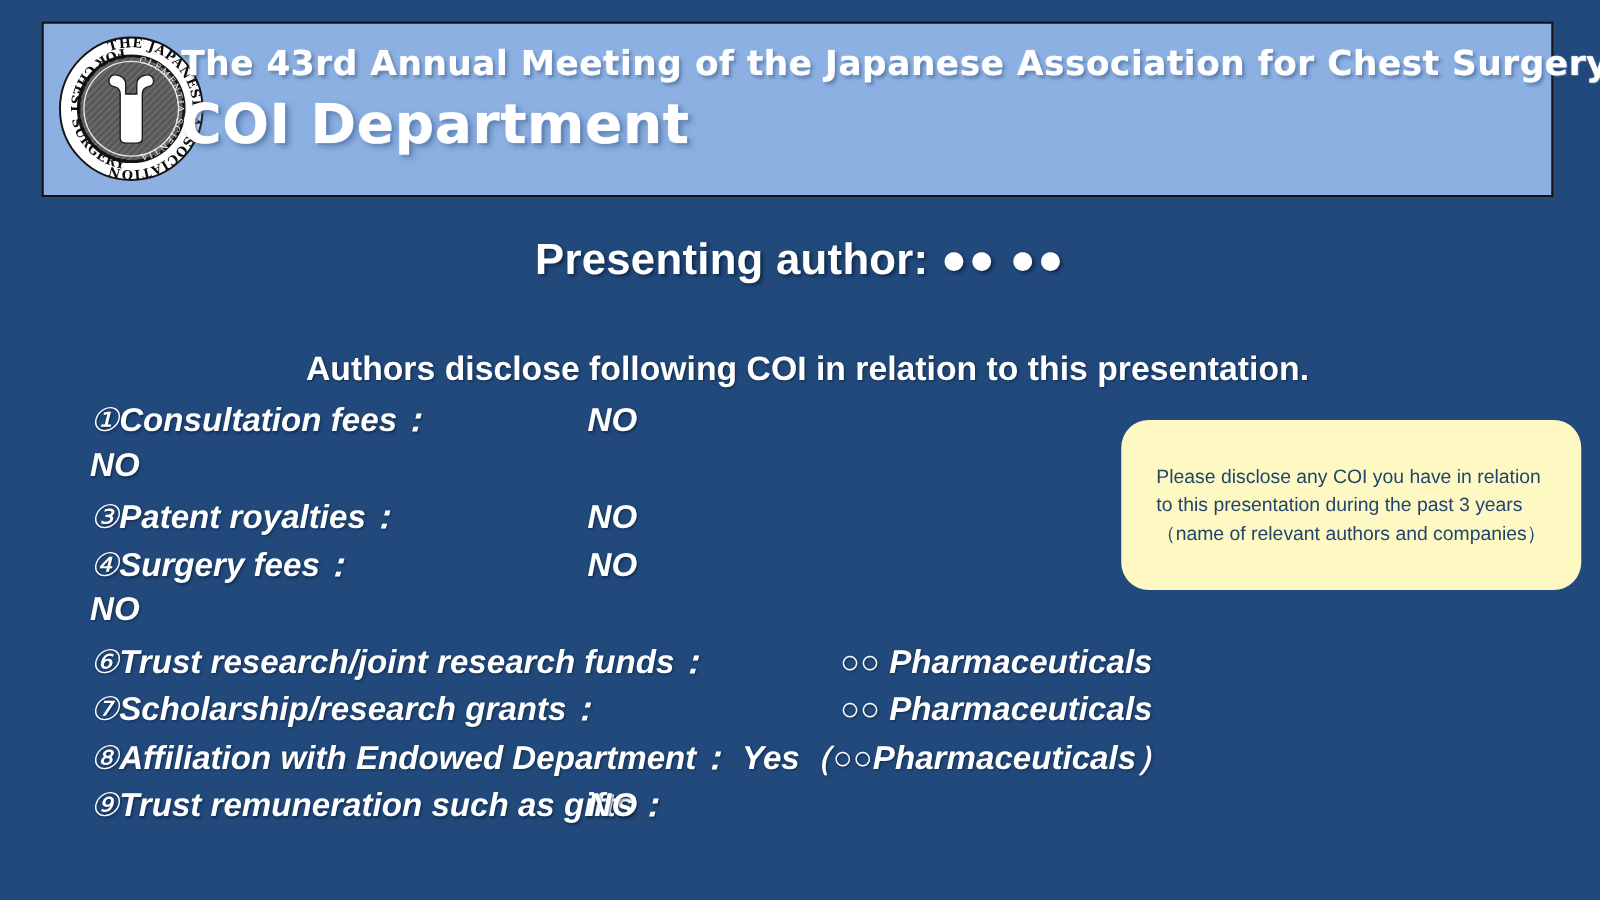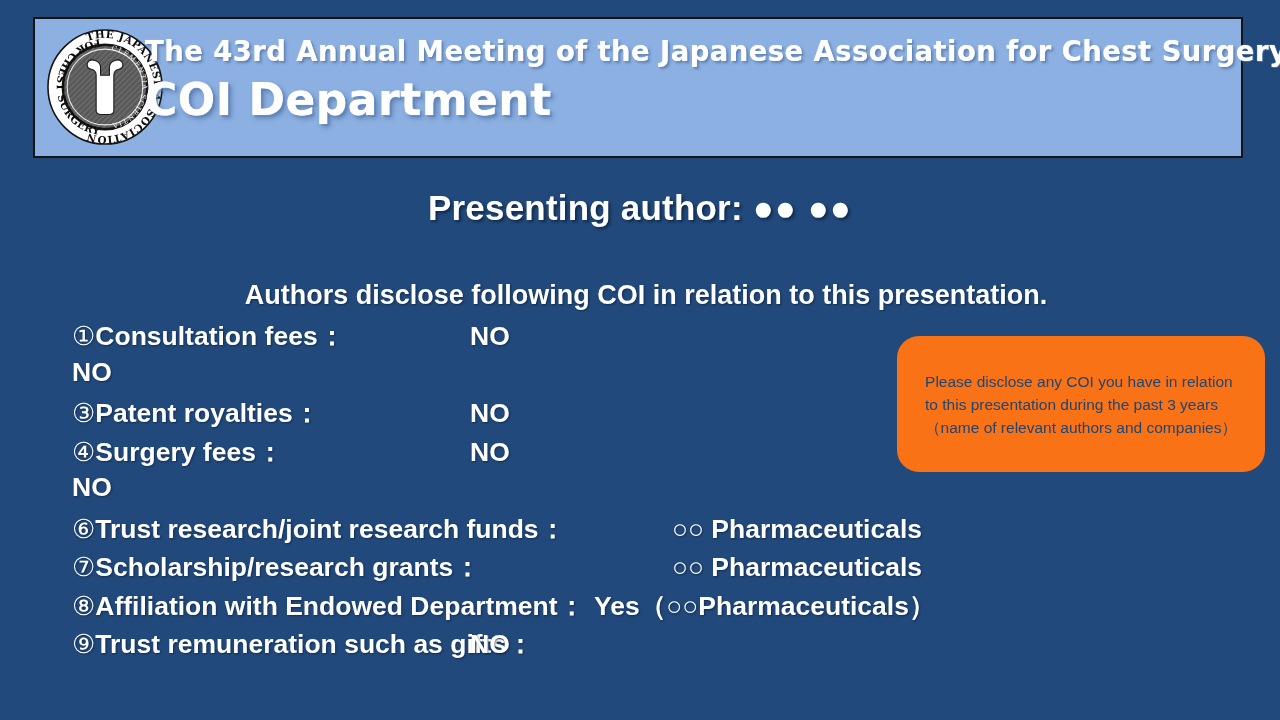--- a/index.html
+++ b/index.html
@@ -111,20 +111,21 @@
     text-shadow: 1px 1px 2px rgba(8,24,48,0.6);
     white-space: nowrap;
   }
 
   
   #coi-list {
     position: absolute;
     left: 72px;
     top: 318px;
     width: 1180px;
+    font-style: italic;
   }
 
   .coi-row {
     display: flex;
     align-items: baseline;
     height: 38.5px;
     color: #FFFFFF;
     font-size: 26.5px;
     font-weight: bold;
     white-space: nowrap;
@@ -158,21 +159,21 @@
     padding-left: 8px;
   }
 
   
   #note-box {
     position: absolute;
     left: 897px;
     top: 336px;
     width: 368px;
     height: 136px;
-    background: #f97316;
+    background: #fef9c3;
     border-radius: 22px;
     box-sizing: border-box;
     display: flex;
     align-items: center;
     justify-content: center;
   }
   #note-text {
     color: #22456E;
     font-size: 15.5px;
     line-height: 23px;

